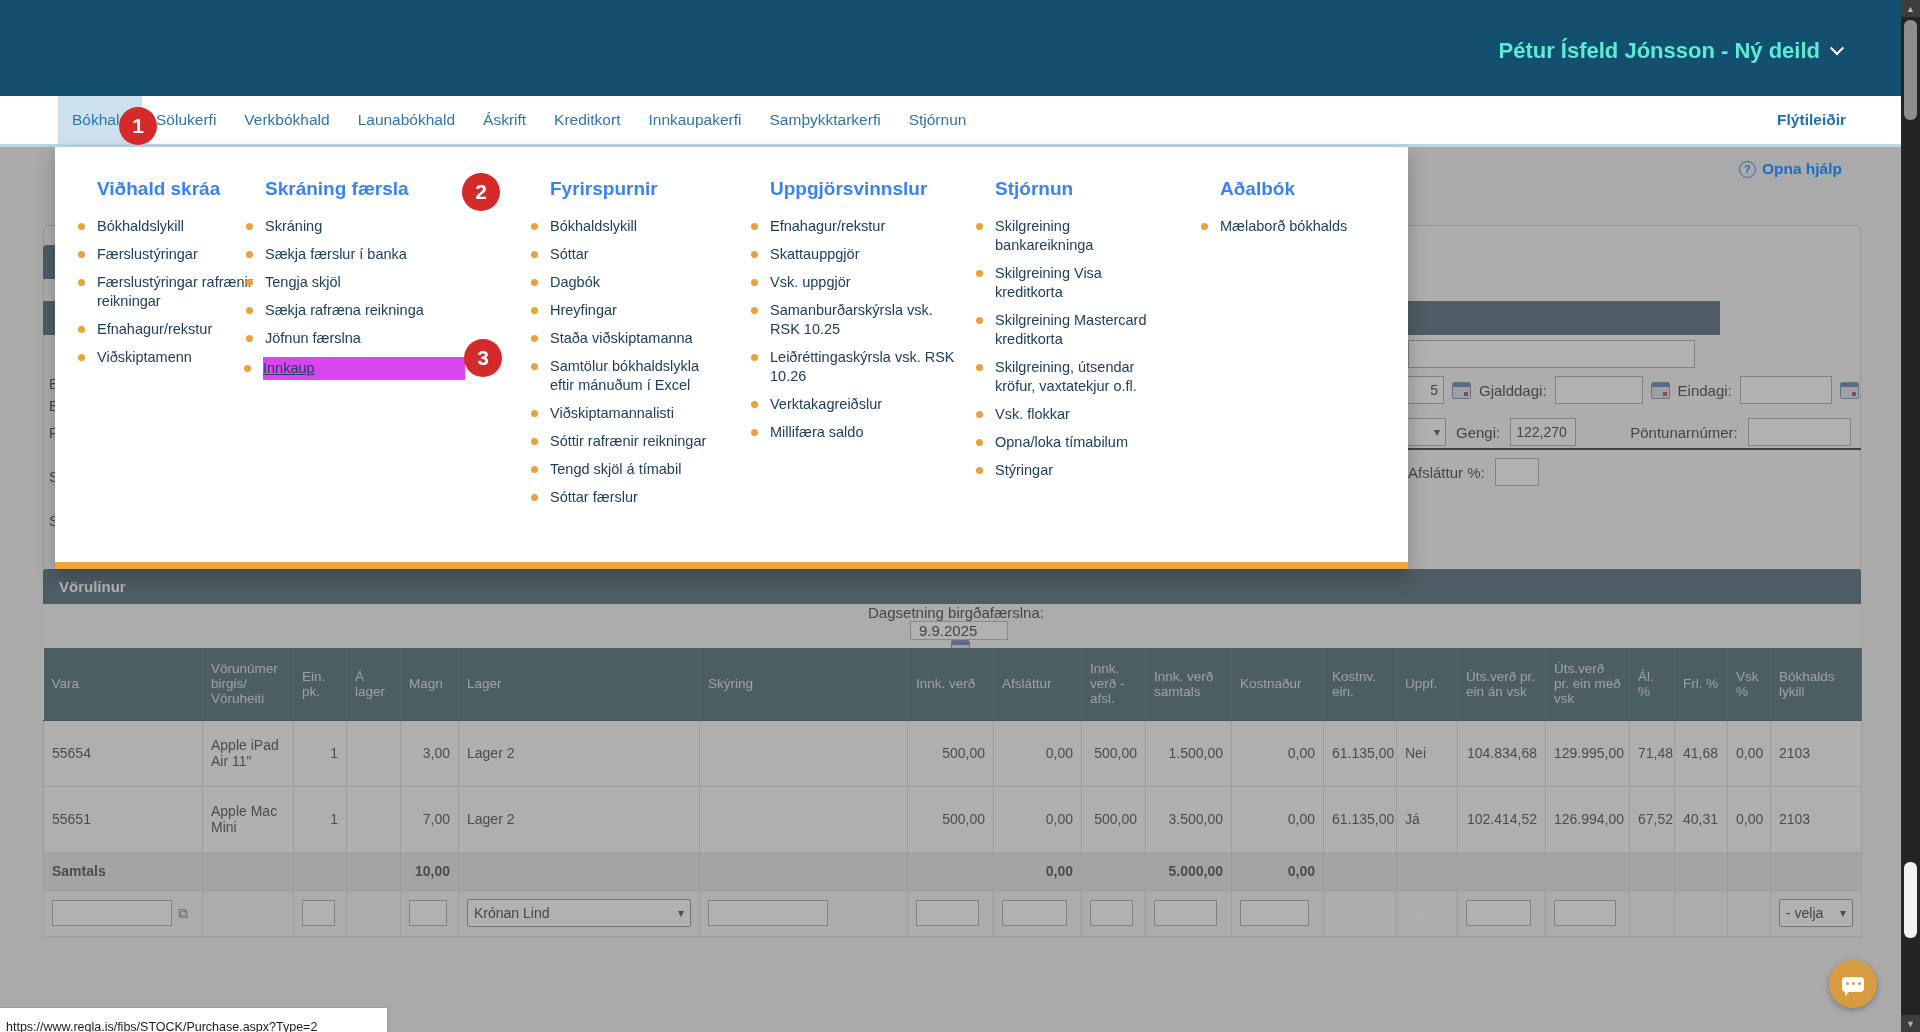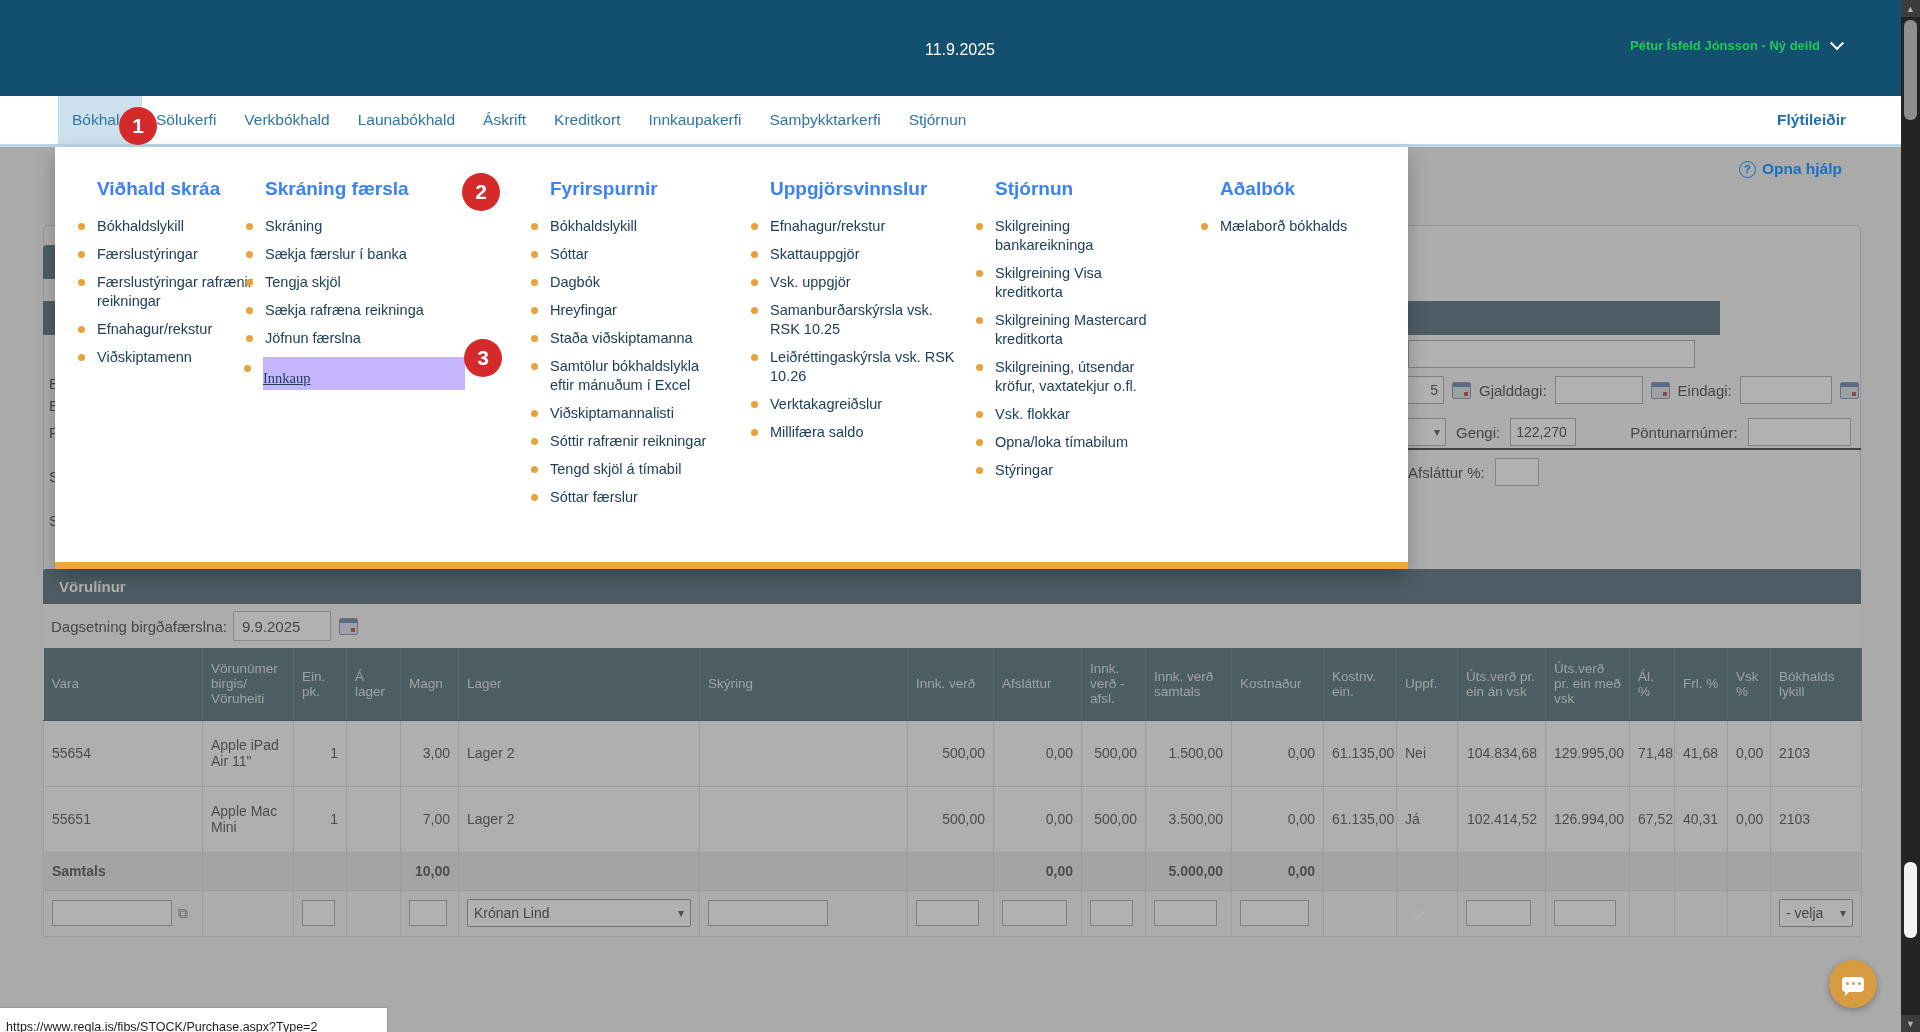--- a/index.html
+++ b/index.html
@@ -9,21 +9,21 @@
 
   
   .top-header { position:absolute; left:0; top:0; width:1920px; height:96px; background:#134F6E; z-index:20; }
   .logo-wrap { position:absolute; left:44px; top:14px; display:flex; align-items:flex-start; }
   .dots { display:grid; grid-template-columns:repeat(3,10px); grid-auto-rows:10px; gap:4px; margin-top:10px; }
   .dots i { width:10px; height:10px; border-radius:50%; display:block; }
   .logo-text { margin-left:14px; color:#fff; }
   .logo-main { font-size:46px; font-weight:bold; letter-spacing:-1px; line-height:46px; }
   .logo-sub  { font-size:17px; font-weight:bold; margin-top:2px; letter-spacing:0.5px; }
   .header-date { position:absolute; left:0; right:0; top:41px; text-align:center; color:#fff; font-size:16px; }
-  .header-user { position:absolute; right:78px; top:38px; color:#22c55e; font-size:13px; font-weight:bold; display:flex; align-items:center; }
+  .header-user { position:absolute; right:78px; top:38px; color:#5eead4; font-size:22px; font-weight:bold; display:flex; align-items:center; }
   .chev-down { width:10px; height:10px; border-right:2.5px solid #fff; border-bottom:2.5px solid #fff;
                transform:rotate(45deg) translate(-2px,-2px); margin-left:12px; display:inline-block; }
 
   
   .nav-bar { position:absolute; left:0; top:96px; width:1920px; height:51px; background:#fff;
              border-bottom:3px solid #BCD6E6; z-index:20; display:flex; align-items:center;
              padding:0 74px 0 58px; }
   .nav-items { display:flex; list-style:none; gap:0; align-items:center; height:100%; }
   .nav-items li { color:#2E75A8; font-size:15.5px; padding:0 14px; height:100%; display:flex; align-items:center; cursor:pointer; }
   .nav-items li.active { background:#CDE0EE; }
@@ -36,21 +36,21 @@
   
   .mega-menu { position:absolute; left:55px; top:147px; width:1353px; height:422px; background:#fff;
                border-bottom:7px solid #F2A33C; box-shadow:0 8px 18px rgba(0,0,0,0.25); z-index:100; }
   .menu-col { position:absolute; top:31px; }
   .menu-col h3 { color:#3b82f6; font-size:19px; font-weight:bold; margin-bottom:17px; }
   .menu-col ul { list-style:none; }
   .menu-col li { position:relative; font-size:14.5px; line-height:19px; color:#20405C; padding-left:0;
                  margin-bottom:9px; cursor:pointer; }
   .menu-col li::before { content:""; position:absolute; left:-19px; top:6px; width:7px; height:7px;
                          border-radius:50%; background:#E9A13C; }
-  .menu-col li.hl { background:#c4b5fd; text-decoration:underline; padding:12px 6px 2px 0; margin-left:-2px;font-family:Liberation Serif, serif; }
+  .menu-col li.hl { background:#d946ef; text-decoration:underline; padding:2px 6px 2px 0; margin-left:-2px; }
   .menu-col li.hl::before { top:8px; }
 
   
   .overlay { position:absolute; left:0; top:147px; width:1901px; height:885px;
              background:rgba(90,90,90,0.47); z-index:50; }
 
   
   .form-panel { position:absolute; left:43px; top:225px; width:1818px; height:420px; background:#f8f8f8;
                 border:1px solid #cfcfcf; border-radius:6px; }
   .slate { background:#456170; color:#fff; font-weight:bold; font-size:15px; display:flex; align-items:center; }
@@ -62,21 +62,21 @@
   .form-row { position:absolute; display:flex; align-items:center; }
   .cal { width:19px; height:17px; border:1px solid #7b8aa6; border-radius:2px; position:relative;
          background:linear-gradient(#5b79a8 0 4px, #d7e0ef 4px); flex:none; }
   .cal::after { content:""; position:absolute; right:2px; bottom:2px; width:4px; height:4px; background:#c0392b; }
   .sel-chev { color:#444; font-size:12px; margin-left:4px; }
   .divider { position:absolute; left:1398px; top:448px; width:463px; height:2px; background:#2e2e2e; }
 
   
   .vorulinur-bar { position:absolute; left:43px; top:569px; width:1818px; height:35px; padding-left:16px; border-radius:3px 3px 0 0; }
   .date-row { position:absolute; left:43px; top:604px; width:1818px; height:44px; background:#f5f5f5;
-              display:flex; align-items:center; padding-left:8px; }
+              display:flex; align-items:center; padding-left:8px;flex-direction:column; }
   .date-box { width:98px; height:30px; background:#fff; border:1px solid #b5b5b5; margin-left:6px;
               font-size:15px; color:#333; display:flex; align-items:center; padding-left:8px; }
 
   
   .grid-wrap { position:absolute; left:43px; top:648px; width:1818px; }
   table.grid { border-collapse:collapse; table-layout:fixed; width:1818px; background:#fbfbfb; }
   table.grid th { background:#42606F; color:#D9E0E5; font-weight:normal; font-size:13.5px; text-align:left;
                   padding:4px 8px; border-right:1px solid #5A7383; border-bottom:1px solid #39525F; vertical-align:middle; }
   table.grid td { font-size:14px; color:#3f3f3f; padding:4px 8px; border:1px solid #d9d9d9; vertical-align:middle;
                   overflow:hidden; white-space:normal; }
@@ -121,21 +121,20 @@
               display:flex; align-items:center; justify-content:center; }
   .sb-thumb-top { position:absolute; left:3px; top:20px; width:13px; height:100px; background:#8e8e8e; border-radius:6px; }
   .sb-handle { position:absolute; left:3px; top:862px; width:13px; height:76px; background:#f2f2f2; border-radius:6px; }
 </style>
 </head>
 <body>
 
 <div class="screen">
 
   <header class="top-header">
-    <div class="header-date">11.9.2025</div>
     <div class="header-user">
       <span>Pétur Ísfeld Jónsson - Ný deild</span>
       <span class="chev-down"></span>
     </div>
   </header>
 
   <nav class="nav-bar">
     <ul class="nav-items" id="nav-items">
         <li class="active">Bókhald</li>
         <li class="">Sölukerfi</li>

